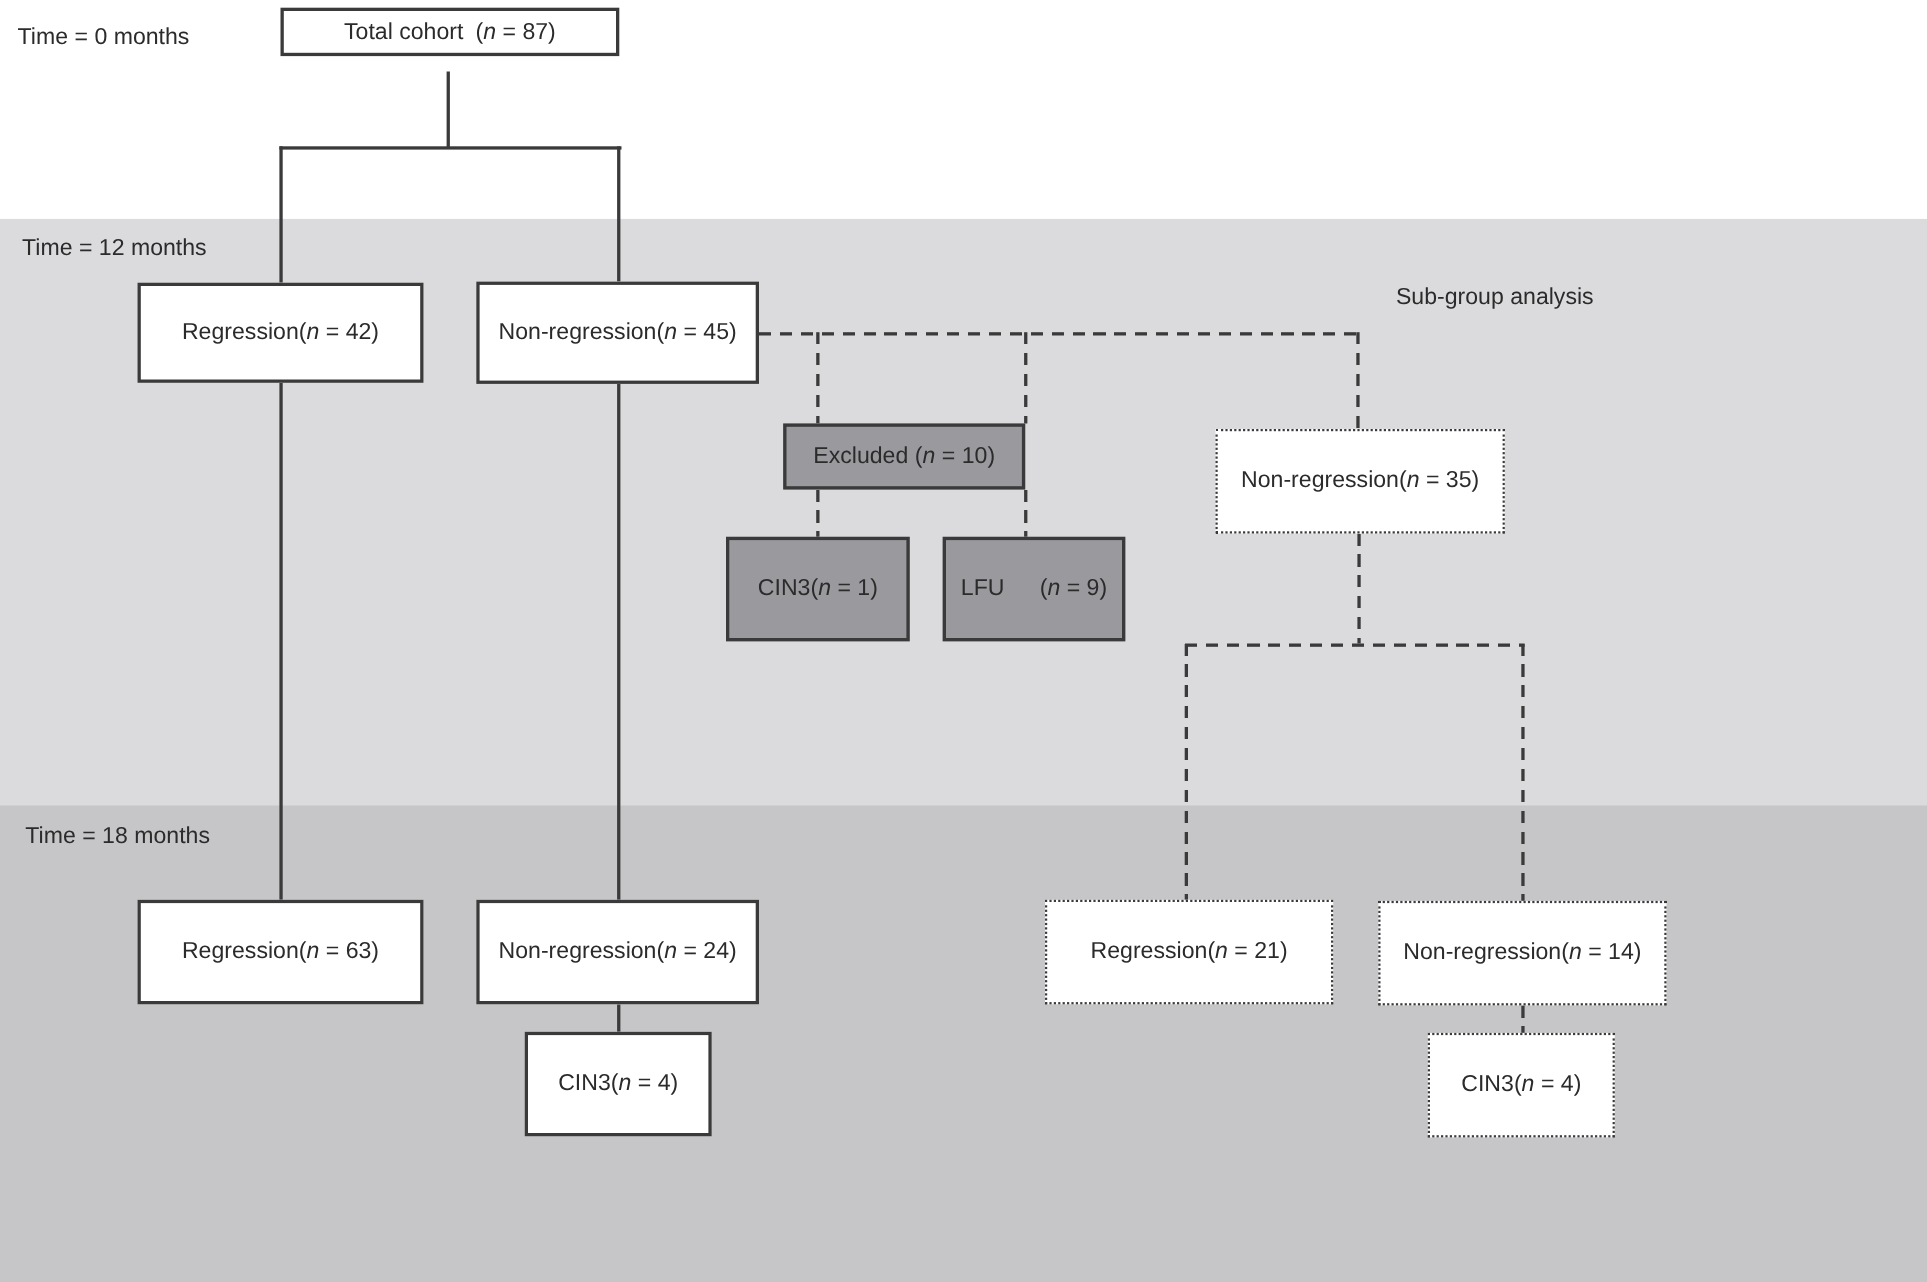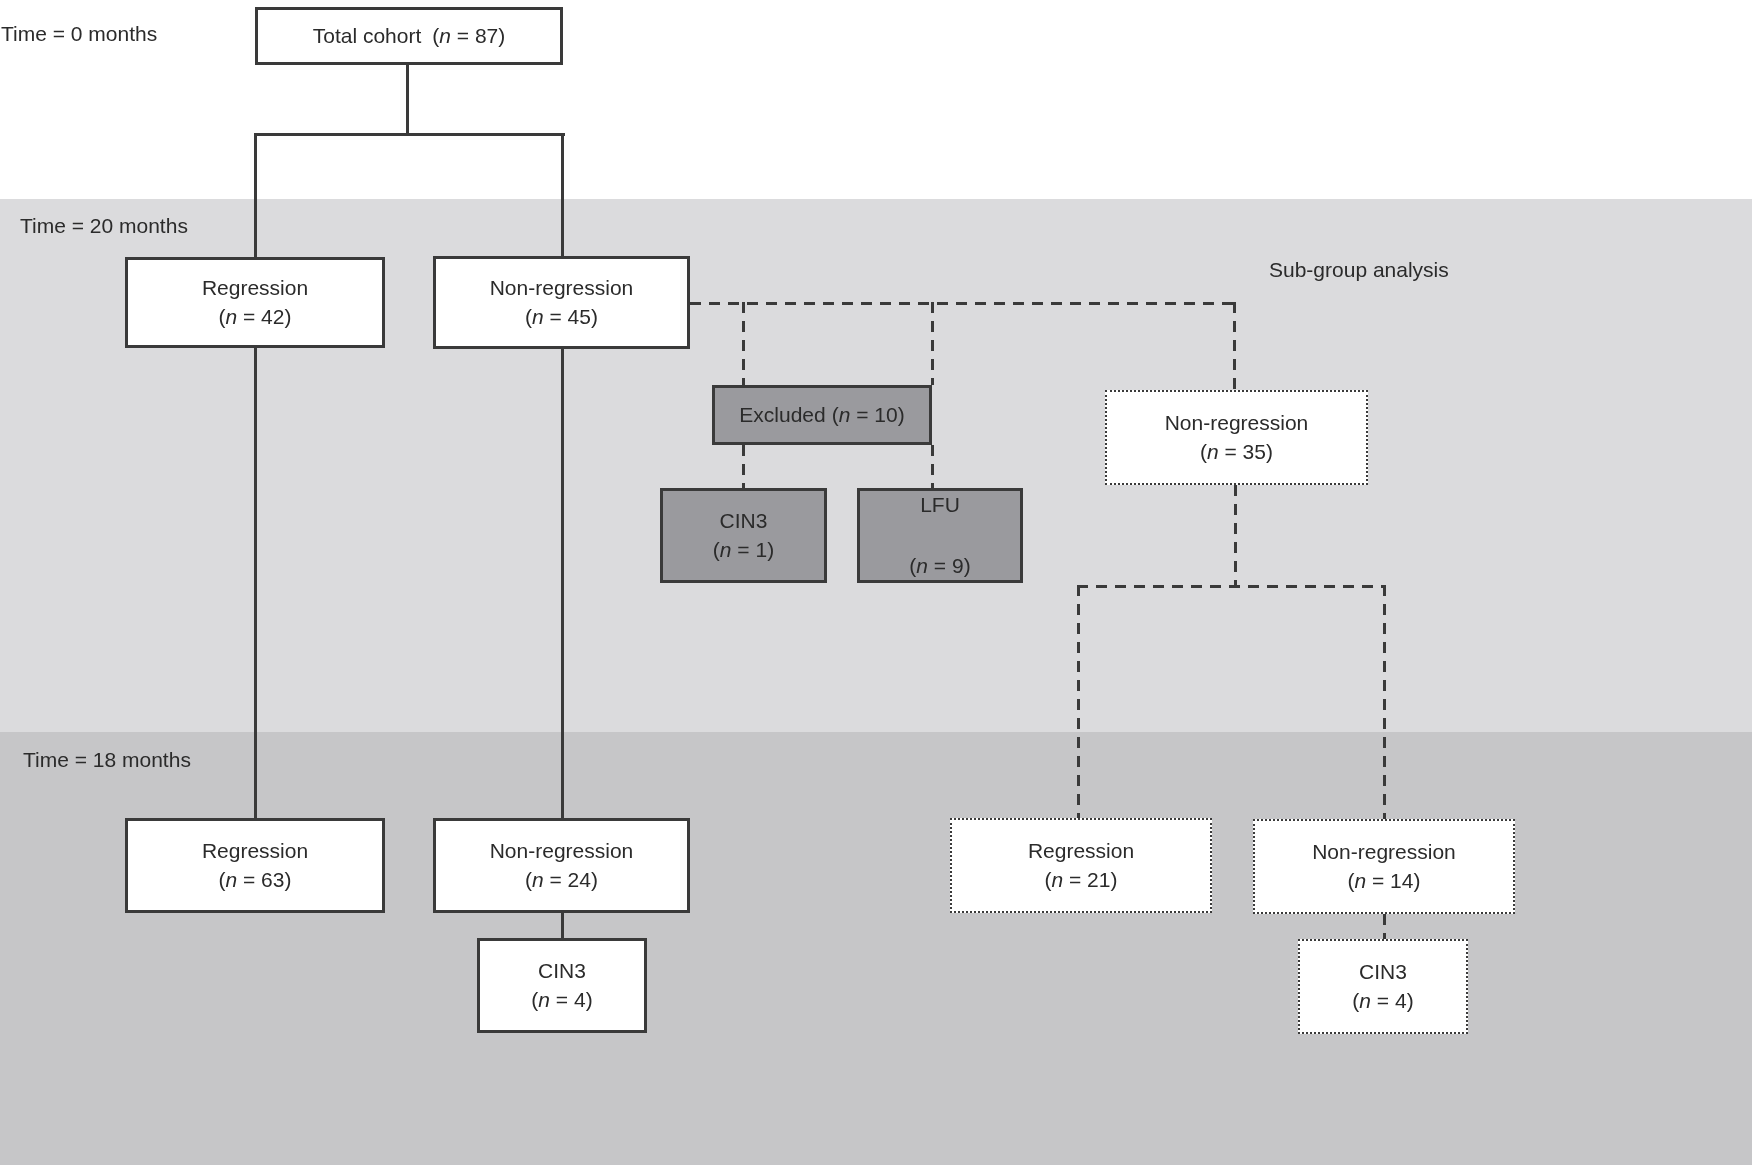--- a/index.html
+++ b/index.html
@@ -33,21 +33,20 @@
     position:absolute;
     font-size:21px;
     color:var(--text);
     white-space:nowrap;
   }
 
   .node{
     position:absolute;
     box-sizing:border-box;
     display:flex;
-    flex-direction:column;
     align-items:center;
     justify-content:center;
     text-align:center;
     font-size:21px;
     line-height:1.38;
     background:var(--node-white);
     border:3px solid var(--line);
   }
   .node.single{flex-direction:row;gap:6px;}
   .node.gray{background:var(--node-gray);}
@@ -67,22 +66,22 @@
   }
 </style>
 </head>
 <body>
 
 <div id="figure">
 
   <div class="band light"></div>
   <div class="band dark"></div>
 
-  <div class="time-label" style="left:1px;top:22px;">Time = 0 months</div>
-  <div class="time-label" style="left:20px;top:214px;">Time = 20 months</div>
+  <div class="time-label" style="left:16px;top:22px;">Time = 0 months</div>
+  <div class="time-label" style="left:20px;top:214px;">Time = 12 months</div>
   <div class="time-label" style="left:23px;top:748px;">Time = 18 months</div>
   <div class="annot-label" style="left:1269px;top:258px;">Sub-group analysis</div>
 
   <div class="vline solid" style="left:406px;top:65px;height:69px;"></div>
   <div class="hline solid" style="left:254px;top:133px;width:311px;"></div>
   <div class="vline solid" style="left:254px;top:133px;height:124px;"></div>
   <div class="vline solid" style="left:561px;top:133px;height:123px;"></div>
   <div class="vline solid" style="left:254px;top:348px;height:470px;"></div>
   <div class="vline solid" style="left:561px;top:349px;height:469px;"></div>
   <div class="vline solid" style="left:561px;top:913px;height:25px;"></div>
@@ -92,21 +91,21 @@
   <div class="vline dashed" style="left:931px;top:302px;height:83px;"></div>
   <div class="vline dashed" style="left:1233px;top:302px;height:88px;"></div>
   <div class="vline dashed" style="left:742px;top:445px;height:43px;"></div>
   <div class="vline dashed" style="left:931px;top:445px;height:43px;"></div>
   <div class="vline dashed" style="left:1234px;top:485px;height:100px;"></div>
   <div class="hline dashed" style="left:1077px;top:585px;width:309px;"></div>
   <div class="vline dashed" style="left:1077px;top:585px;height:233px;"></div>
   <div class="vline dashed" style="left:1383px;top:585px;height:234px;"></div>
   <div class="vline dashed" style="left:1383px;top:914px;height:25px;"></div>
 
-  <div class="node single" style="left:255px;top:7px;width:308px;height:58px;gap:11px;">
+  <div class="node single" style="left:255px;top:7px;width:308px;height:44px;gap:11px;">
     <span>Total cohort</span>
     <span>(<i>n</i> = 87)</span>
   </div>
 
   <div class="node" style="left:125px;top:257px;width:260px;height:91px;">
     <span>Regression</span>
     <span>(<i>n</i> = 42)</span>
   </div>
 
   <div class="node" style="left:433px;top:256px;width:257px;height:93px;">

